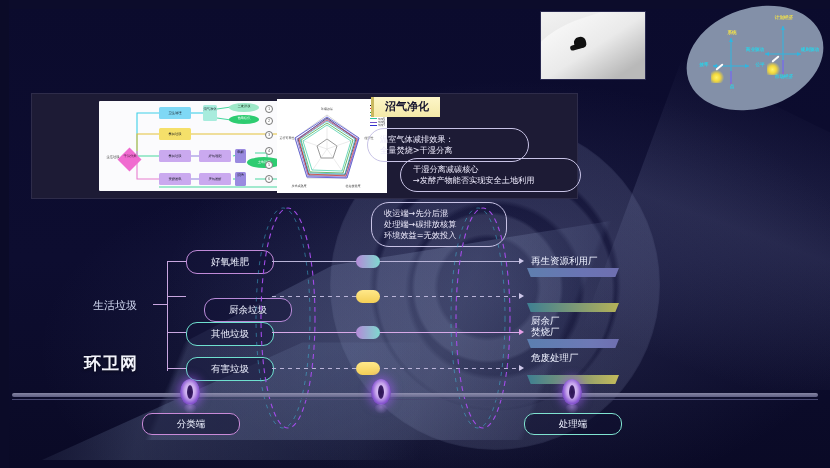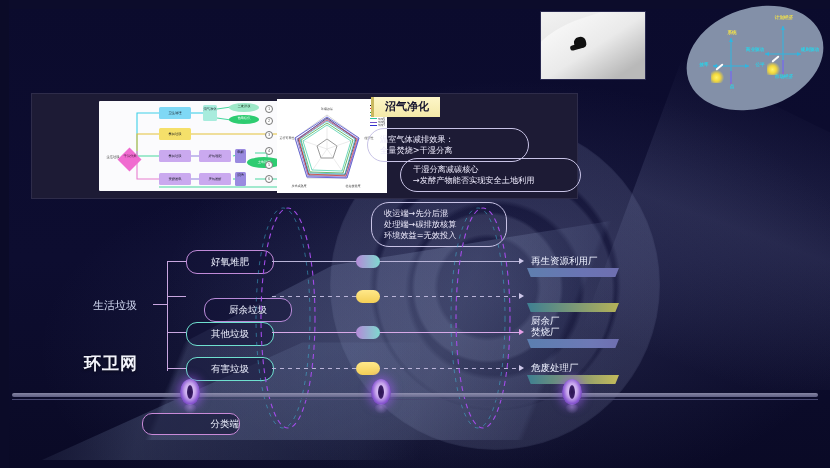--- a/index.html
+++ b/index.html
@@ -123,21 +123,21 @@
   
   .axis{position:absolute;left:12px;top:393px;width:806px;height:4px;
     background:linear-gradient(180deg,#9a9ab8 0%,#6e6e92 100%);border-radius:2px;opacity:.85;}
   .axis2{position:absolute;left:12px;top:399px;width:806px;height:1px;background:#4a4a72;}
   .node{position:absolute;width:20px;height:26px;border-radius:50%;
     background:radial-gradient(ellipse at 50% 45%, #efe6ff 0%, #c6a4ec 38%, #8a5ad2 62%, #6a3fae 78%, rgba(90,50,160,0) 92%);
     box-shadow:0 0 9px 3px rgba(150,90,230,.55);}
   .node:after{content:"";position:absolute;left:7px;top:6px;width:6px;height:14px;border-radius:50%;
     background:radial-gradient(ellipse at 50% 50%, #2a1450 0%, #3a1d66 60%, rgba(60,30,110,0) 100%);}
   .stagepill{position:absolute;width:96px;height:20px;border-radius:10px;border:1px solid #7fe3d0;
-    background:rgba(14,14,46,.5);color:#eef1ff;font-size:9.5px;text-align:right;line-height:20px;
+    background:rgba(14,14,46,.5);color:#eef1ff;font-size:9.5px;text-align:center;line-height:20px;
     font-family:"DejaVu Sans",sans-serif;}
   .stagepill.p{border-color:#c98ad8;}
   .reflect{position:absolute;width:14px;height:10px;border-radius:50%;
     background:radial-gradient(ellipse at 50% 30%, rgba(190,160,240,.45), rgba(190,160,240,0) 70%);}
 
   
   .dcurve{position:absolute;pointer-events:none;}
 
   
   .wm{position:absolute;left:84px;top:352px;font-size:17px;font-weight:bold;color:#f2f3fb;
@@ -322,21 +322,21 @@
   <div class="flowline pinkish" style="left:272px;top:332px;width:250px;"></div>
   <div class="marker gc" style="left:356px;top:326px;"></div>
   <div class="arrow pink" style="left:519px;top:328.5px;"></div>
   <div class="dest" style="left:531px;top:326px;">焚烧厂</div>
   <div class="bar b3" style="left:527px;top:339px;width:92px;"></div>
 
   <div class="pill v4" style="left:186px;top:357px;">有害垃圾</div>
   <div class="flowline dash" style="left:272px;top:368px;width:250px;"></div>
   <div class="marker yl" style="left:356px;top:362px;"></div>
   <div class="arrow" style="left:519px;top:364.5px;"></div>
-  <div class="dest" style="left:531px;top:362px;">危废处理厂</div>
+  <div class="dest" style="left:531px;top:352px;">危废处理厂</div>
   <div class="bar b4" style="left:527px;top:375px;width:92px;"></div>
 
   <svg class="dcurve" width="830" height="468" style="left:0;top:0;">
     <ellipse cx="288" cy="318" rx="27" ry="110" fill="none" stroke="#a24ce8" stroke-width="1.1" stroke-dasharray="5,4"></ellipse>
     <ellipse cx="288" cy="318" rx="27" ry="110" fill="none" stroke="#3fb8d8" stroke-width=".8" stroke-dasharray="4,5" transform="translate(-5,0)" opacity=".65"></ellipse>
     <ellipse cx="483" cy="318" rx="27" ry="110" fill="none" stroke="#a24ce8" stroke-width="1.1" stroke-dasharray="5,4"></ellipse>
     <ellipse cx="483" cy="318" rx="27" ry="110" fill="none" stroke="#3fb8d8" stroke-width=".8" stroke-dasharray="4,5" transform="translate(-5,0)" opacity=".65"></ellipse>
   </svg>
 
   <div class="wm">环卫网</div>
@@ -346,14 +346,15 @@
 
   <div class="node" style="left:180px;top:379px;"></div>
   <div class="reflect" style="left:183px;top:404px;"></div>
   <div class="stagepill p" style="left:142px;top:413px;">分类端</div>
 
   <div class="node" style="left:371px;top:379px;"></div>
   <div class="reflect" style="left:374px;top:404px;"></div>
 
   <div class="node" style="left:562px;top:379px;"></div>
   <div class="reflect" style="left:565px;top:404px;"></div>
+  <div class="stagepill" style="left:524px;top:413px;">处理端</div>
 
 </div>
 
 </body></html>

